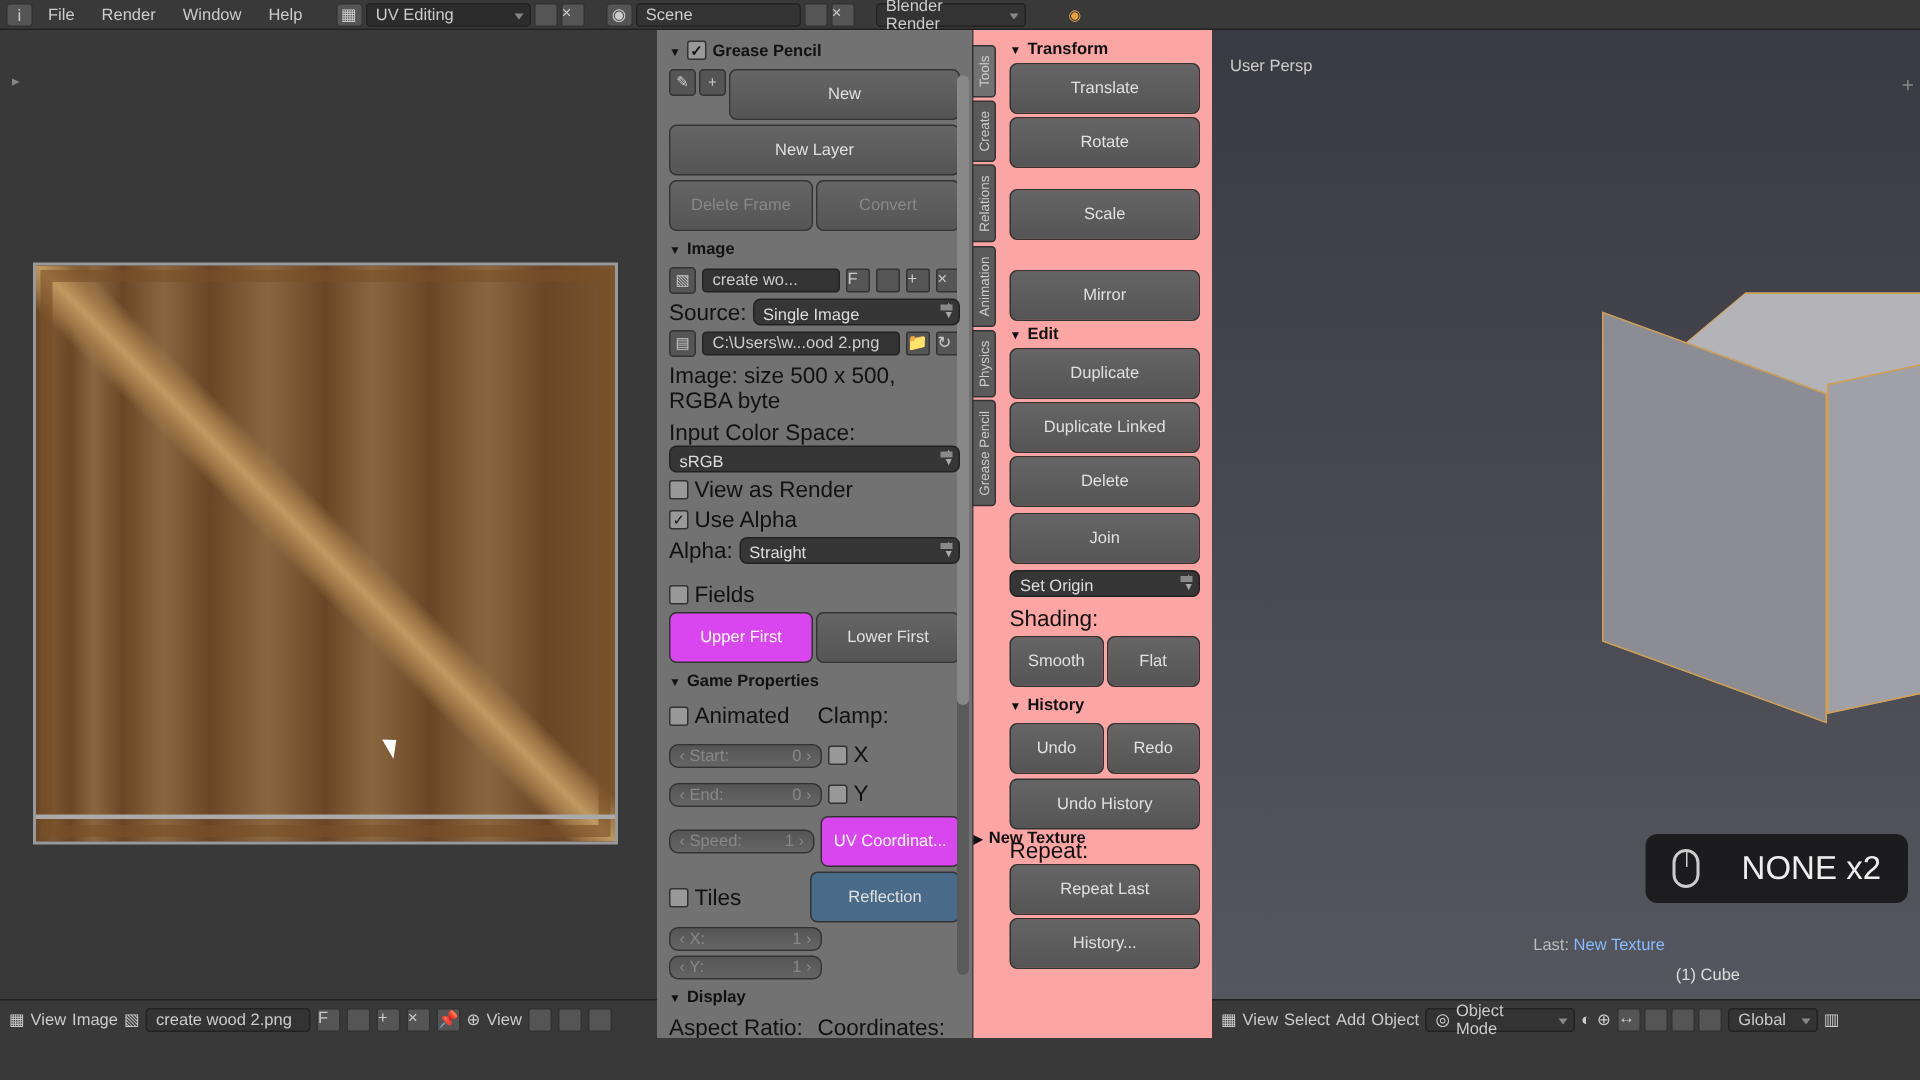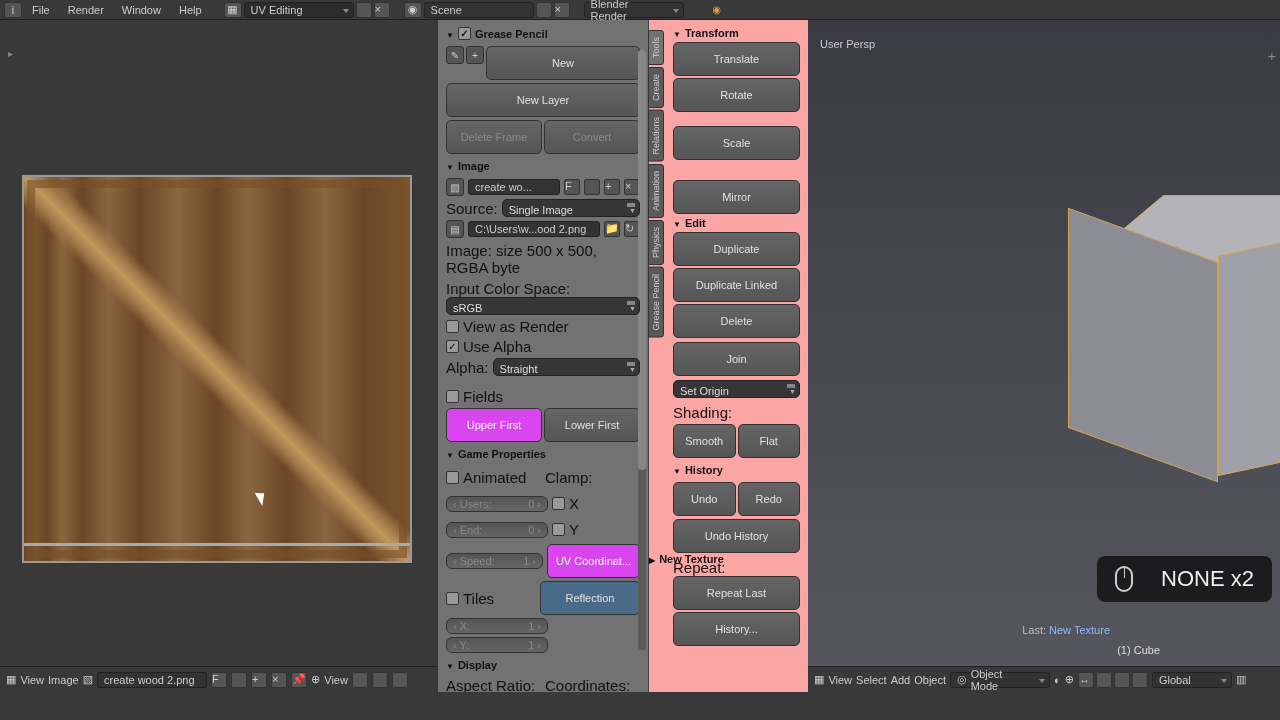--- a/index.html
+++ b/index.html
@@ -200,21 +200,21 @@
         </div>
       <div class="row">
         <div style="flex:1" class="row">
             <span class="check"></span>
             <span class="lbl">Animated</span>
           </div>
         <div style="flex:1"><span class="lbl">Clamp:</span></div>
       </div>
       <div class="row">
         <div class="numfield disabled" style="flex:1">
-            <span>‹ <span>Users:</span></span>
+            <span>‹ <span>Start:</span></span>
             <span><span>0</span> ›</span>
           </div>
         <div style="flex:1" class="row">
             <span class="check"></span>
             <span class="lbl">X</span>
           </div>
       </div>
       <div class="row">
         <div class="numfield disabled" style="flex:1">
             <span>‹ <span>End:</span></span>
@@ -353,17 +353,17 @@
           <span>Object Mode</span>
       </div>
       <div class="icon-btn">◐</div>
       <div class="icon-btn">⊕</div>
       <div class="seg">
         <div class="tiny-btn">↔</div>
         <div class="tiny-btn"></div>
         <div class="tiny-btn"></div>
         <div class="tiny-btn"></div>
       </div>
-      <div class="top-dropdown" style="width:80px;background:#333">Global</div>
+      <div class="top-dropdown" style="width:60px;background:#333">Global</div>
       <div class="icon-btn">▥</div>
     </div>
   </div>
 </div>
 
 </body></html>

